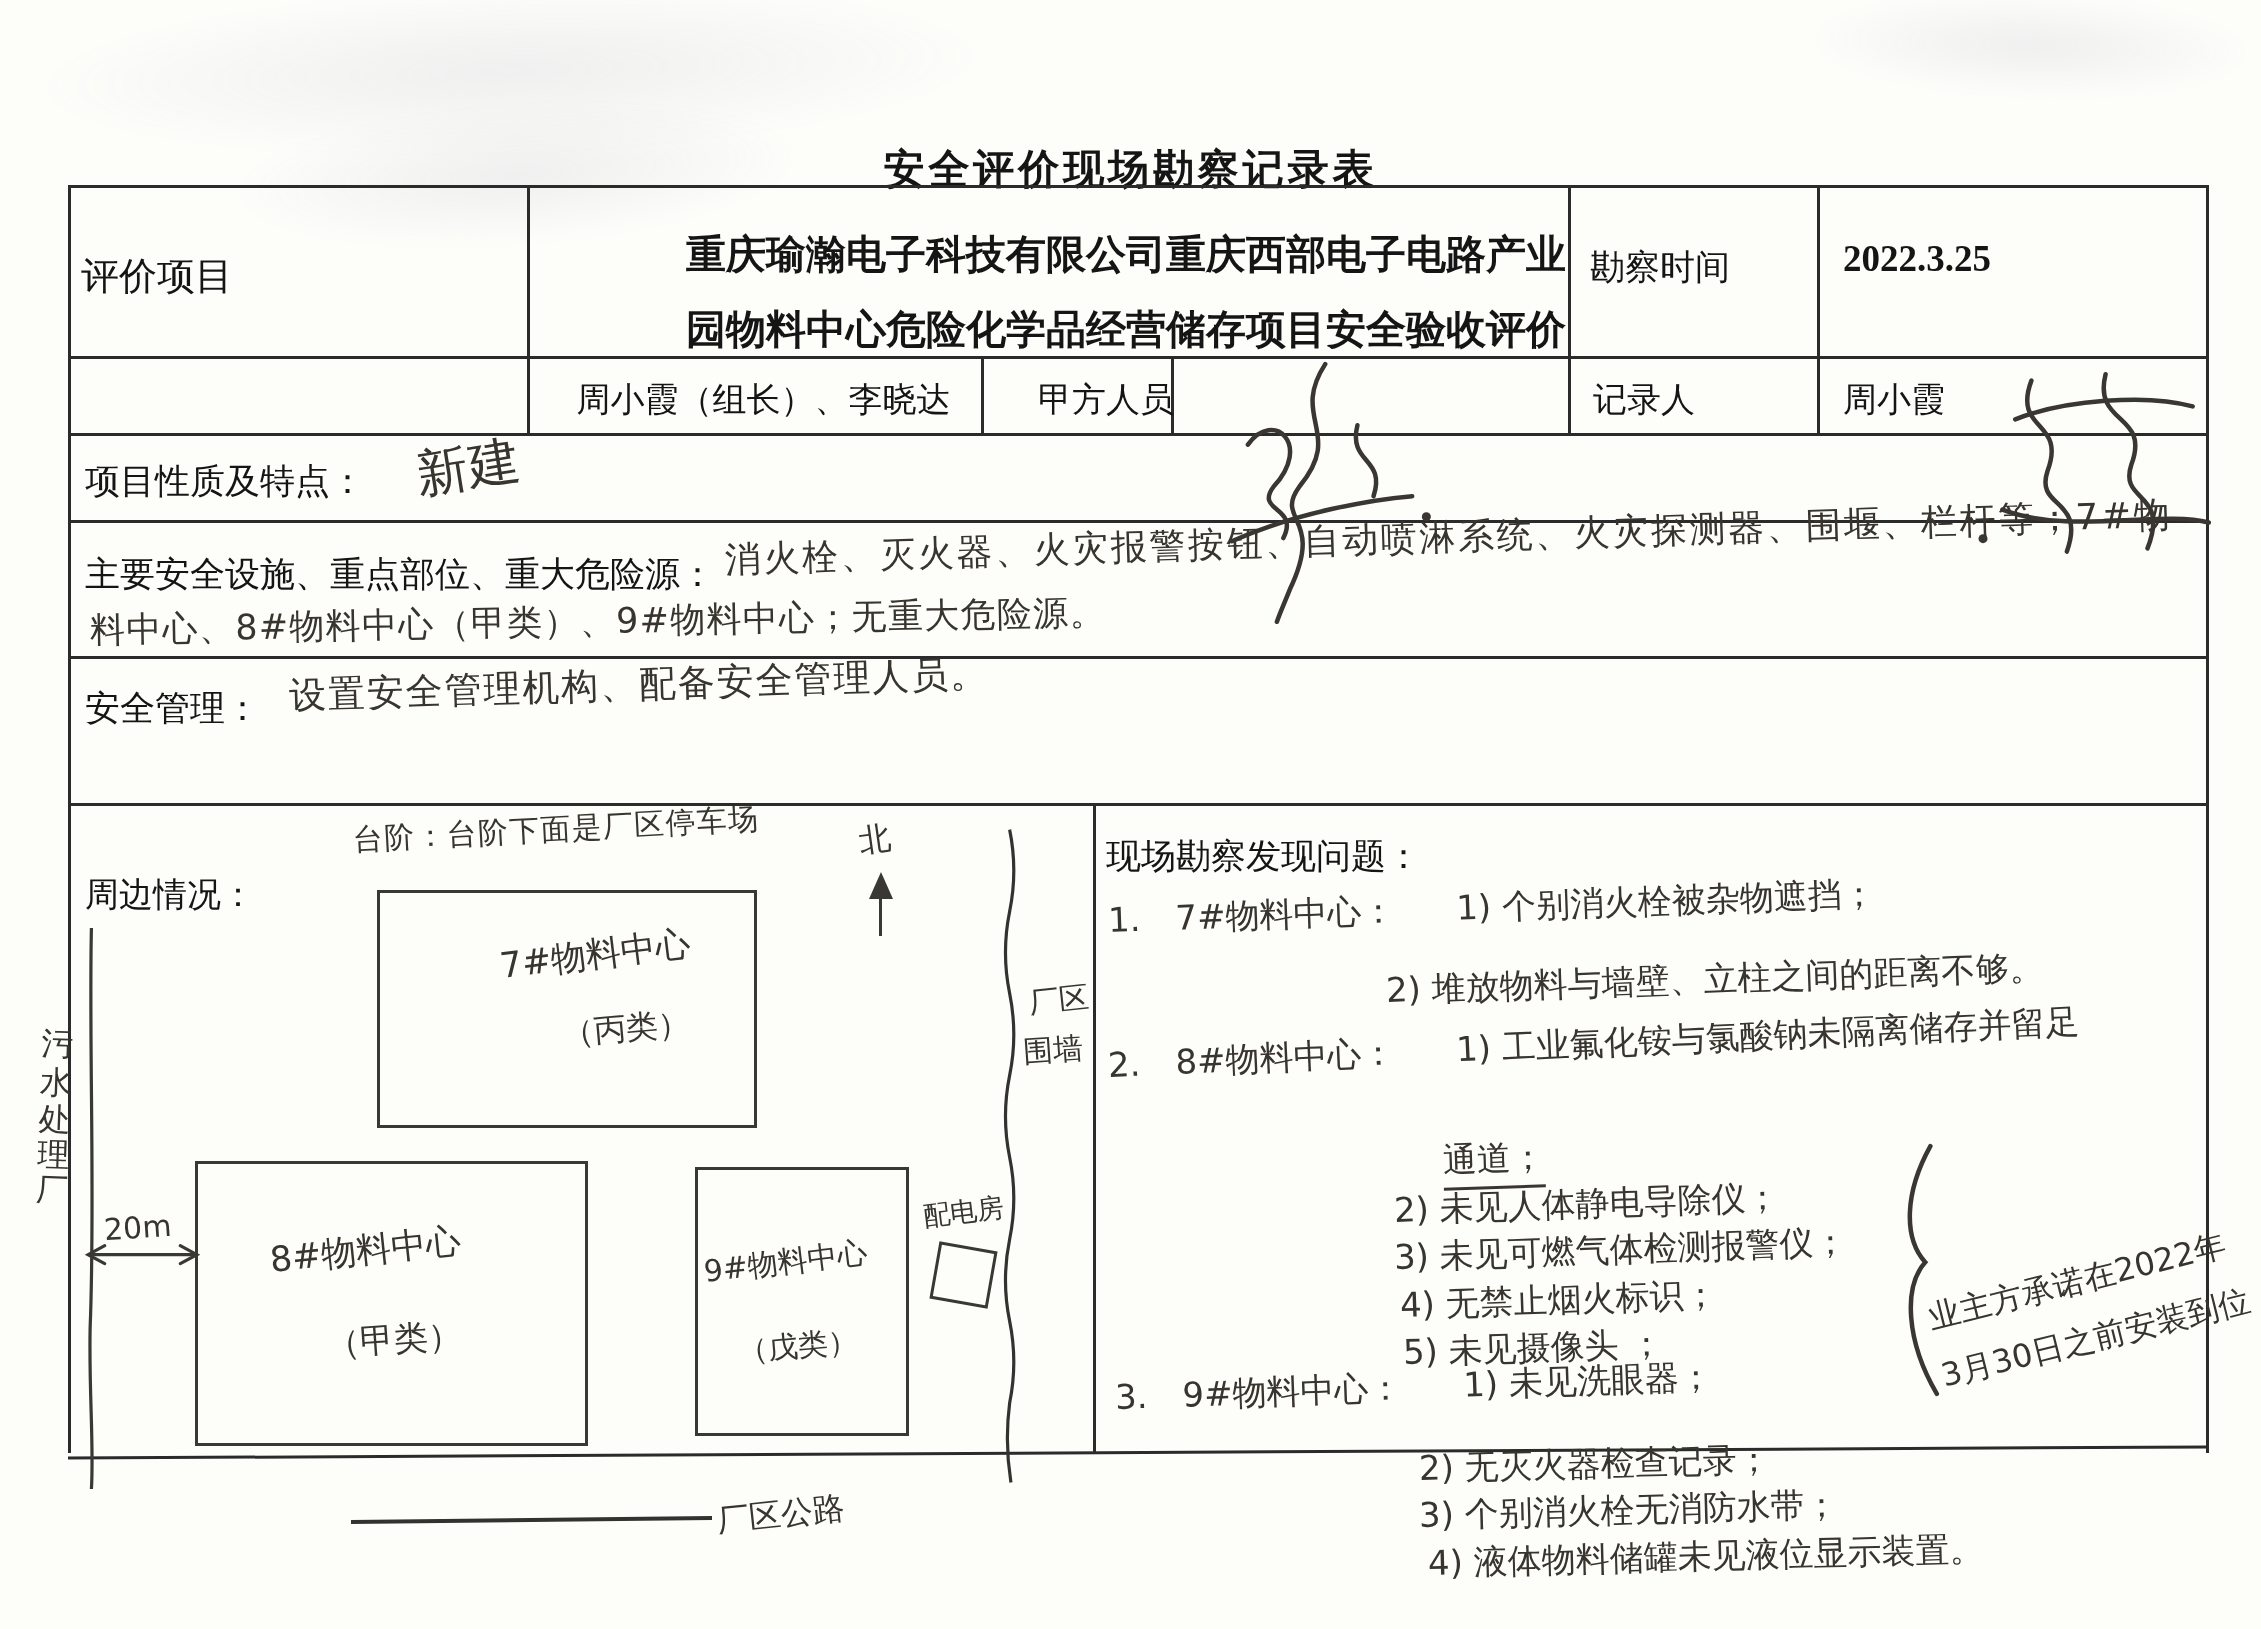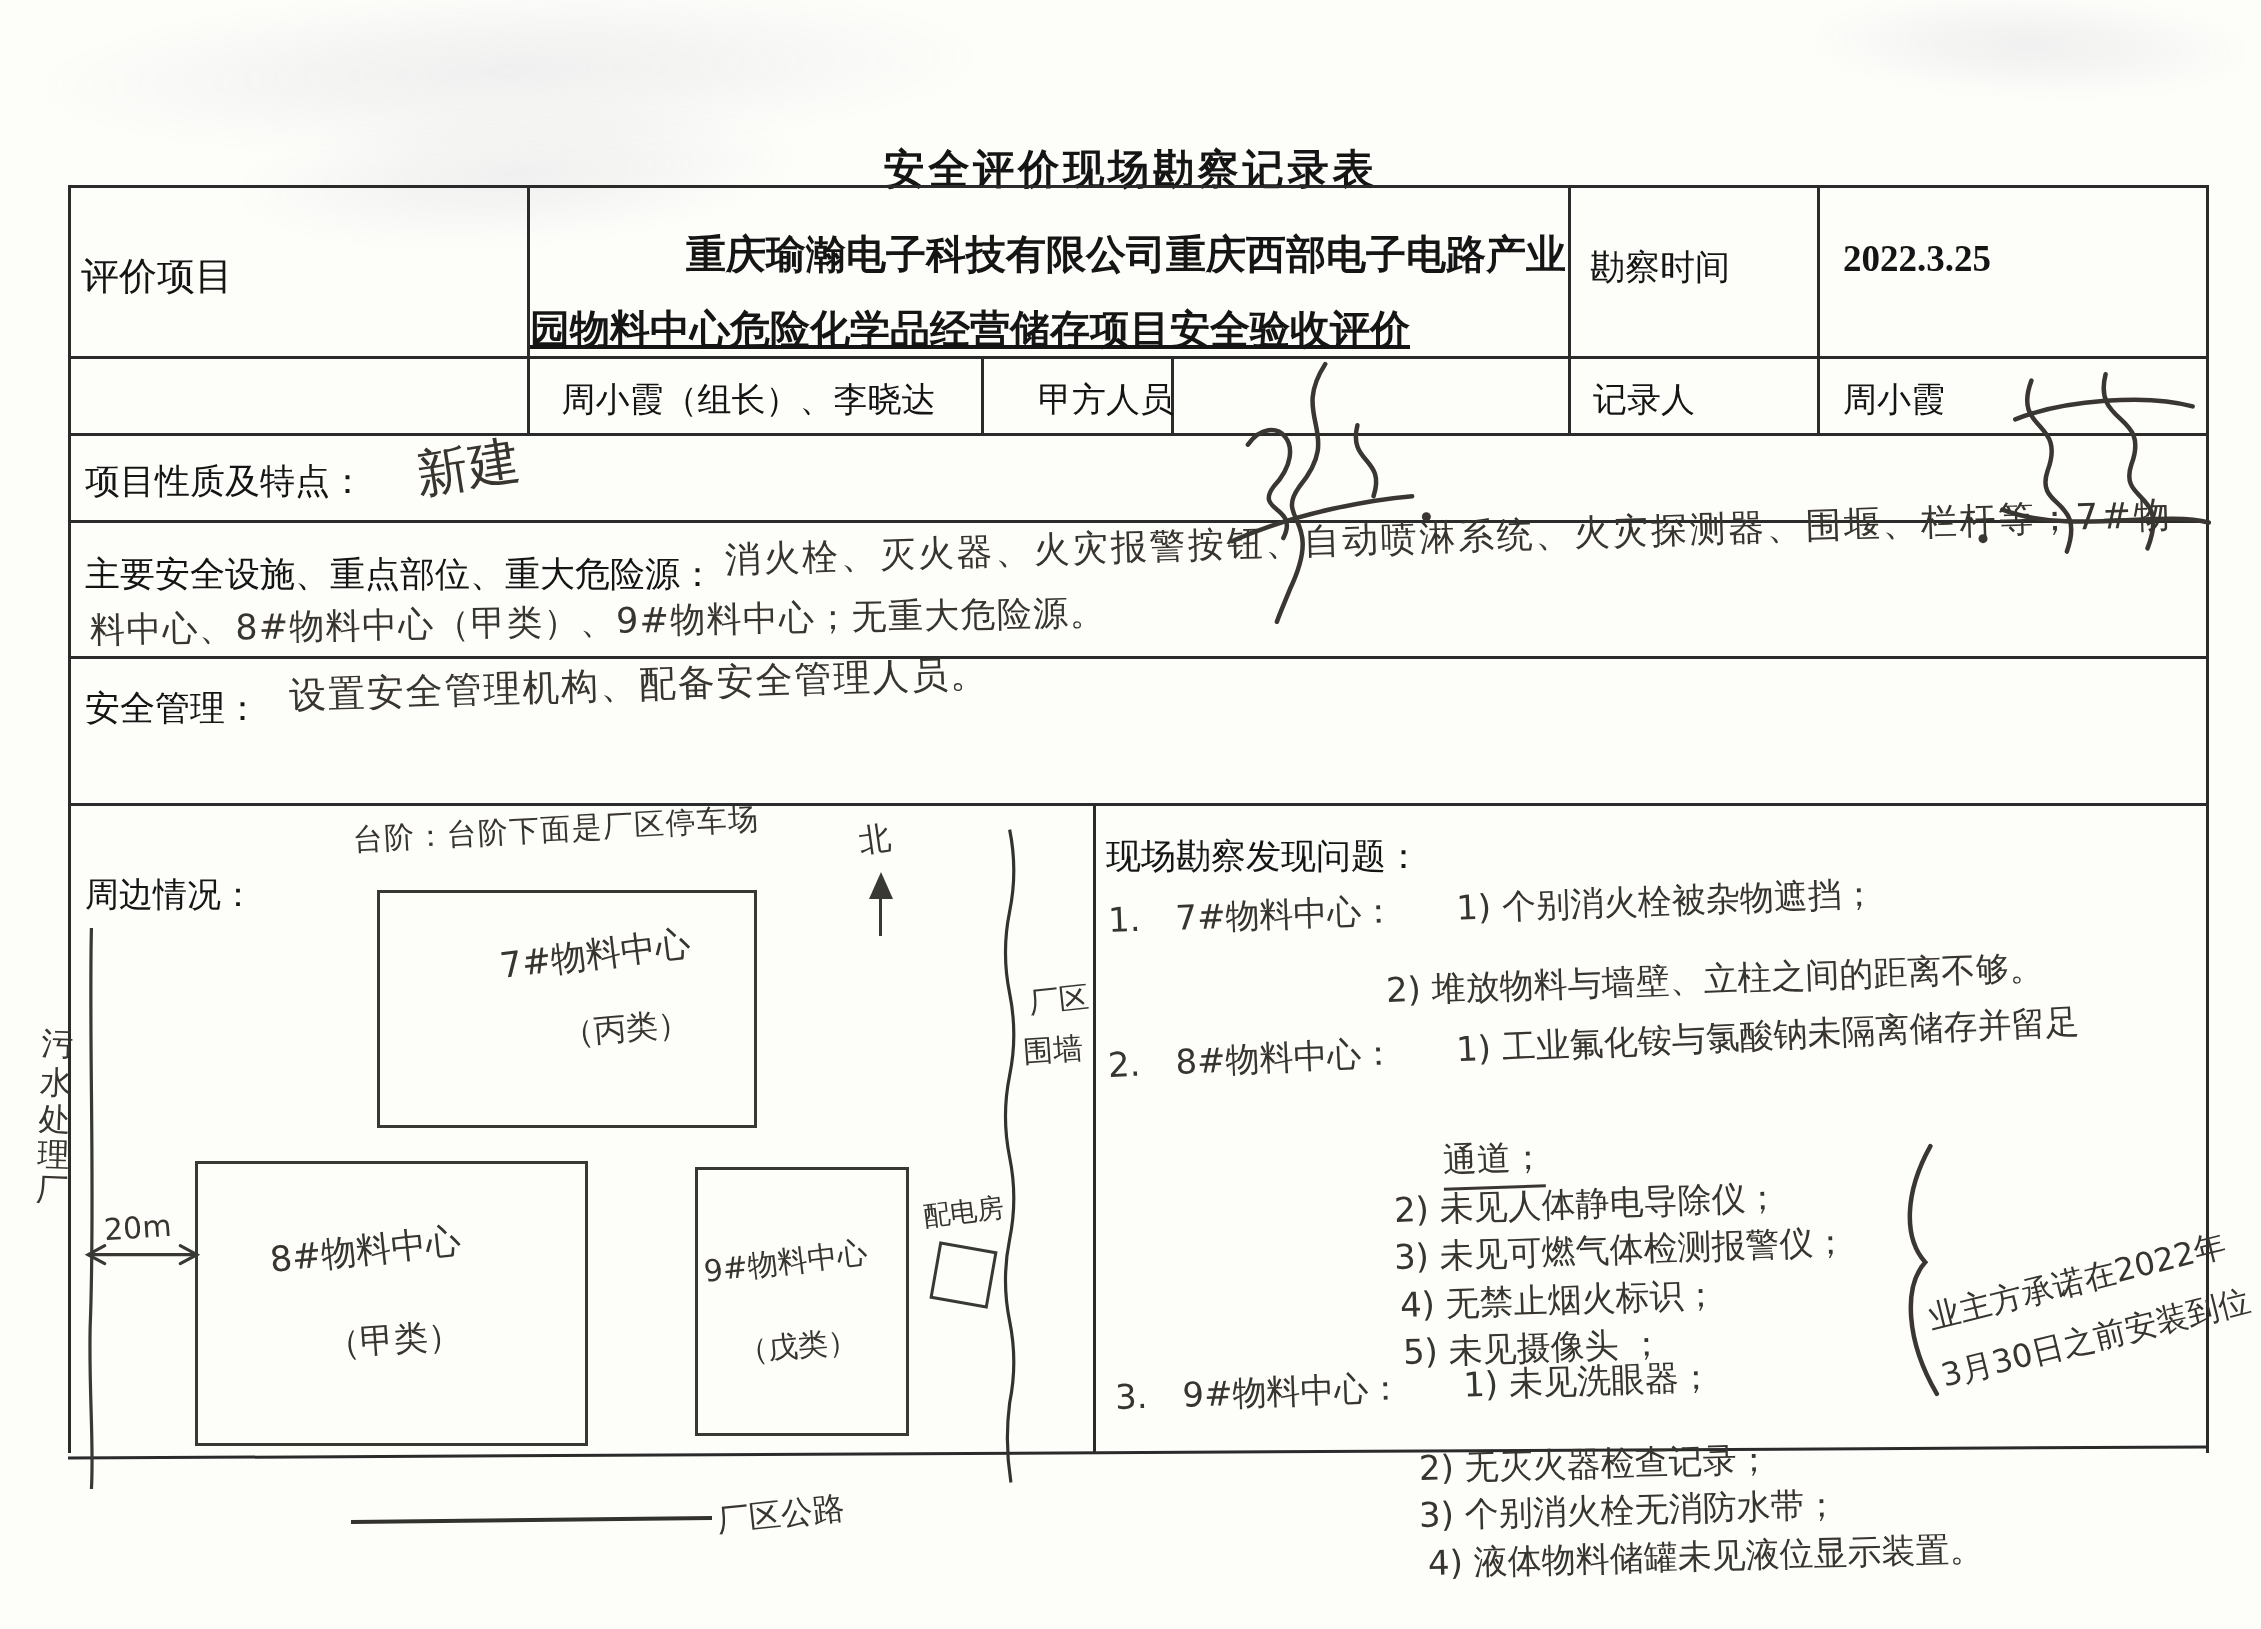--- a/index.html
+++ b/index.html
@@ -40,25 +40,25 @@
   <div class="vline" style="left:2206px;top:185px;height:1268px;"></div>
   <div class="vline" style="left:527px;top:185px;height:251px;"></div>
   <div class="vline" style="left:981px;top:356px;height:80px;"></div>
   <div class="vline" style="left:1171px;top:356px;height:80px;"></div>
   <div class="vline" style="left:1568px;top:185px;height:251px;"></div>
   <div class="vline" style="left:1817px;top:185px;height:251px;"></div>
   <div class="vline" style="left:1093px;top:803px;height:651px;"></div>
 
   <div class="abs print" style="left:81px;top:251px;font-size:38px;">评价项目</div>
   <div class="abs print" style="left:530px;top:227px;width:1036px;text-align:right;font-size:40px;font-weight:700;">重庆瑜瀚电子科技有限公司重庆西部电子电路产业</div>
-  <div class="abs print" style="left:530px;top:302px;width:1036px;text-align:left;font-size:40px;font-weight:700;text-decoration:underline;">园物料中心危险化学品经营储存项目安全验收评价</div>
+  <div class="abs print" style="left:530px;top:302px;width:1036px;text-align:right;font-size:40px;font-weight:700;">园物料中心危险化学品经营储存项目安全验收评价</div>
   <div class="abs print" style="left:1590px;top:244px;font-size:35px;">勘察时间</div>
   <div class="abs print" style="left:1843px;top:237px;font-size:37px;font-weight:700;">2022.3.25</div>
 
-  <div class="abs print" style="left:524px;top:377px;width:449px;text-align:center;font-size:34px;">周小霞（组长）、李晓达</div>
+  <div class="abs print" style="left:539px;top:377px;width:449px;text-align:center;font-size:34px;">周小霞（组长）、李晓达</div>
   <div class="abs print" style="left:1038px;top:377px;font-size:34px;">甲方人员</div>
   <div class="abs print" style="left:1593px;top:377px;font-size:34px;">记录人</div>
   <div class="abs print" style="left:1843px;top:377px;font-size:34px;">周小霞</div>
 
   <svg style="left:1193px;top:348px;" width="258" height="277" viewBox="0 0 400 430">
     <g stroke="#3a3733" stroke-width="7" fill="none" stroke-linecap="round">
       <path d="M205 25 C150 110 235 130 165 215 C125 270 205 260 150 375 C140 400 135 410 130 425"></path>
       <path d="M85 150 C125 95 185 150 125 215 C95 255 165 245 140 295"></path>
       <path d="M255 120 C240 180 300 170 280 230"></path>
       <path d="M60 300 C160 255 280 235 340 230"></path>

